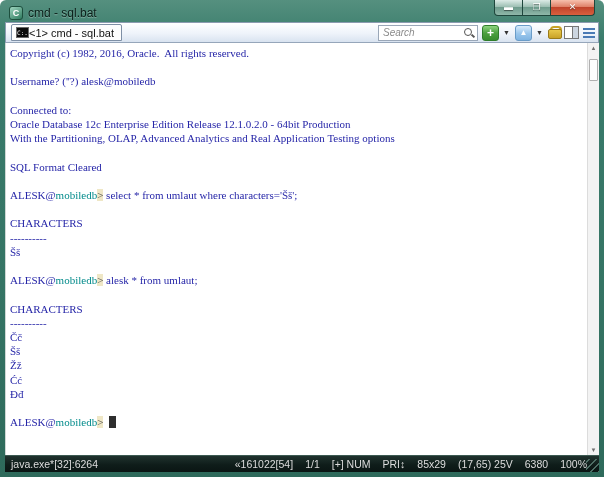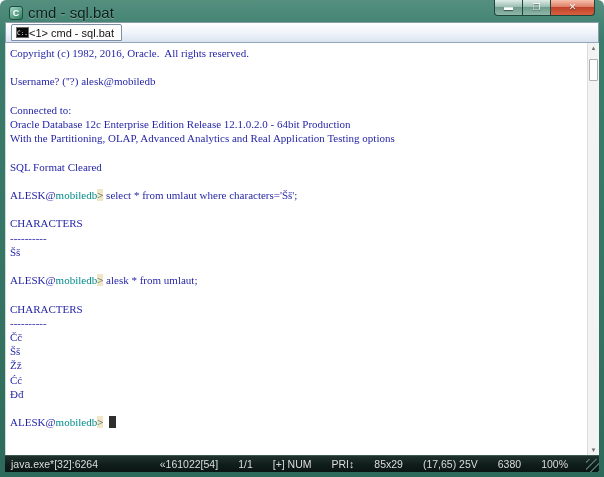--- a/index.html
+++ b/index.html
@@ -16,21 +16,21 @@
   }
 
   
   .titlebar { height:22px; display:flex; align-items:center; padding:3px 2px 0 4px; position:relative; }
   .app-icon {
     width:14px; height:14px; margin-right:5px; border-radius:3px;
     background: linear-gradient(145deg,#9fd6c0,#2f7a5f);
     border:1px solid #1d4f3e;
     color:#fff; font-size:9px; font-weight:bold; line-height:12px; text-align:center;
   }
-  .win-title { font-size:15px; color:#0b1f19; text-shadow:0 1px 1px rgba(255,255,255,.35);text-align:center; }
+  .win-title { font-size:12px; color:#0b1f19; text-shadow:0 1px 1px rgba(255,255,255,.35);text-align:center; }
   .win-controls { position:absolute; right:4px; top:0; display:flex; }
   .win-btn {
     height:16px; border:1px solid #1e463c; border-top:none;
     display:flex; align-items:center; justify-content:center;
     color:#fff; font-size:9px; line-height:9px; text-shadow:0 1px 1px rgba(0,0,0,.5);
     background: linear-gradient(180deg,#dcebe6 0%, #9dbfb3 45%, #6f9c8d 50%, #8fb7a9 100%);
   }
   .win-btn.min { width:29px; border-radius:0 0 0 4px; }
   .win-btn.max { width:27px; border-left:none; border-right:none; }
   .win-btn.close {
@@ -97,22 +97,22 @@
   .scrollbar { position:absolute; top:0; right:0; bottom:0; width:12px; background:#f3f3f3; border-left:1px solid #dcdcdc; }
   .sb-arrow { position:absolute; left:0; width:100%; text-align:center; font-size:6px; color:#707070; line-height:10px; }
   .sb-up { top:0; }
   .sb-down { bottom:0; }
   .sb-thumb { position:absolute; top:16px; left:1px; right:1px; height:22px; background:#fdfdfd; border:1px solid #b0b0b0; border-radius:1px; }
 
   
   .statusbar {
     height:17px; background: linear-gradient(180deg,#20322e 0%, #0f1d1a 55%, #0a1513 100%);
     border-top:1px solid #3c5a52;
-    display:flex; align-items:center; gap:20px;
-    padding:0 31px 0 6px;
+    display:flex; align-items:center; gap:12px;
+    padding:0 12px 0 6px;
     color:#dcdcdc; font-size:10.5px; white-space:nowrap;
   }
   .status-left { margin-right:auto; }
   .grip {
     position:absolute; right:5px; bottom:5px; width:13px; height:13px;
     background: repeating-linear-gradient(135deg, transparent 0 2px, #4e6e65 2px 3px, transparent 3px 5px);
   }
 </style>
 </head>
 <body>
@@ -132,20 +132,35 @@
       <div class="win-btn close">
           <span>✕</span>
         </div>
     </div>
   </div>
 
   <div class="tabbar">
     <div class="tab">
       <span class="tab-icon">C:.</span>
       <span>&lt;1&gt; cmd - sql.bat</span>
+    </div>
+    <div class="tab-toolbar">
+      <div class="search-box">
+        <input class="search-input" placeholder="Search" style="">
+        <span class="icon-search"></span>
+      </div>
+      <div class="tb-btn btn-plus">+</div>
+      <span class="caret">▼</span>
+      <div class="tb-btn btn-blue">
+          <span>▲</span>
+        </div>
+      <span class="caret">▼</span>
+      <span class="icon-lock"></span>
+      <span class="icon-panel"></span>
+      <span class="icon-menu"></span>
     </div>
   </div>
 
   <div class="console">
     <div class="term-lines">
         <div class="term-line"><span class="ts-fg">Copyright (c) 1982, 2016, Oracle.  All rights reserved.</span></div>
         <div class="term-line">&nbsp;</div>
         <div class="term-line"><span class="ts-fg">Username? (''?) alesk@mobiledb</span></div>
         <div class="term-line">&nbsp;</div>
         <div class="term-line"><span class="ts-fg">Connected to:</span></div>

